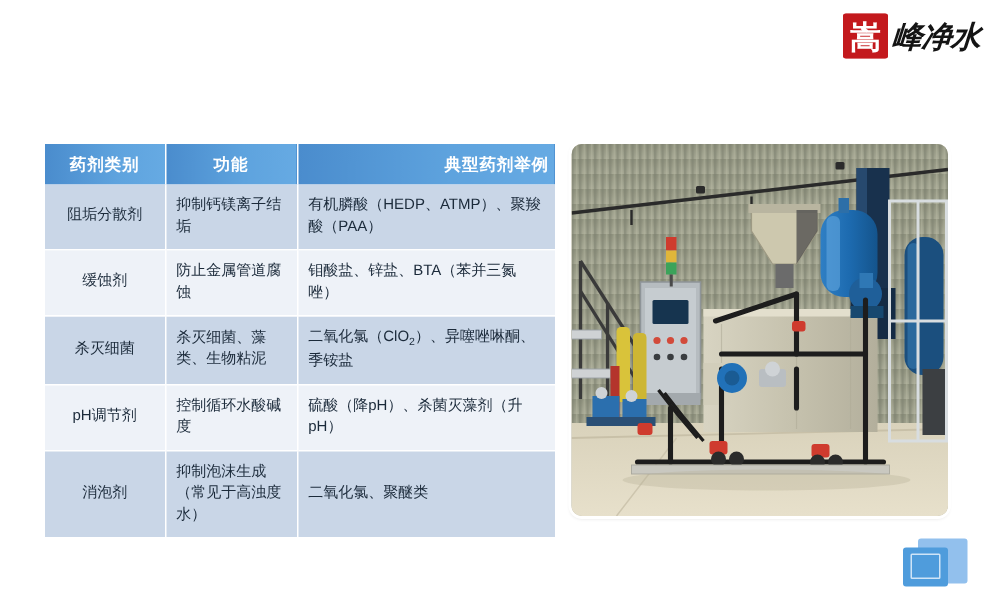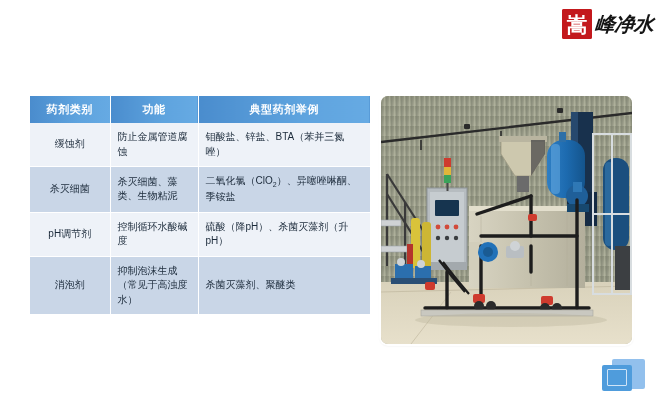--- a/index.html
+++ b/index.html
@@ -42,21 +42,21 @@
   table.chem-table col.c1 { width: 80px; }
   table.chem-table col.c2 { width: 88px; }
   table.chem-table col.c3 { width: 172px; }
 
   thead th {
     background: linear-gradient(to right, #4a8ccd 0%, #5ea3de 60%, #66aae3 100%);
     color: #ffffff; font-size: 11px; font-weight: 700;
     padding: 6px 4px; text-align: center; letter-spacing: 0.6px;
     border-right: 1.5px solid #ffffff; height: 24px;
   }
-  thead th:last-child { border-right: none; }
+  thead th:last-child { border-right: none; text-align: right; }
 
   tbody td {
     font-size: 10px; color: #1b2a3a; line-height: 1.45;
     padding: 7px 7px; vertical-align: middle;
     border-right: 1.5px solid #ffffff;
     border-bottom: 1.5px solid #ffffff;
   }
   tbody td:last-child { border-right: none; }
   tbody tr:last-child td { border-bottom: none; }
   tbody td.cat { text-align: center; }
@@ -108,39 +108,44 @@
           <col class="c3">
         </colgroup>
       <thead>
         <tr>
           <th>药剂类别</th>
           <th>功能</th>
           <th>典型药剂举例</th>
         </tr>
       </thead>
       <tbody>
+        <tr class="odd">
+          <td class="cat">阻垢分散剂</td>
+          <td class="fn">抑制钙镁离子结垢</td>
+          <td class="ex">有机膦酸（HEDP、ATMP）、聚羧酸（PAA）</td>
+        </tr>
         <tr class="even">
           <td class="cat">缓蚀剂</td>
           <td class="fn">防止金属管道腐蚀</td>
           <td class="ex">钼酸盐、锌盐、BTA（苯并三氮唑）</td>
         </tr>
         <tr class="odd">
           <td class="cat">杀灭细菌</td>
           <td class="fn">杀灭细菌、藻类、生物粘泥</td>
           <td class="ex"><span>二氧化氯（ClO</span><span class="sub">2</span><span>）、异噻唑啉酮、季铵盐</span></td>
         </tr>
         <tr class="even">
           <td class="cat">pH调节剂</td>
           <td class="fn">控制循环水酸碱度</td>
           <td class="ex">硫酸（降pH）、杀菌灭藻剂（升pH）</td>
         </tr>
         <tr class="odd">
           <td class="cat">消泡剂</td>
           <td class="fn">抑制泡沫生成（常见于高浊度水）</td>
-          <td class="ex">杀菌灭藻剂、聚醚类</td>
+          <td class="ex">二氧化氯、聚醚类</td>
         </tr>
       </tbody>
     </table>
   </div>
 
   <div class="photo">
     <svg viewBox="0 0 251 248" preserveAspectRatio="none">
       <defs>
         <linearGradient id="wallG" x1="0" y1="0" x2="0" y2="1">
           <stop offset="0" stop-color="#8d907c"></stop>

